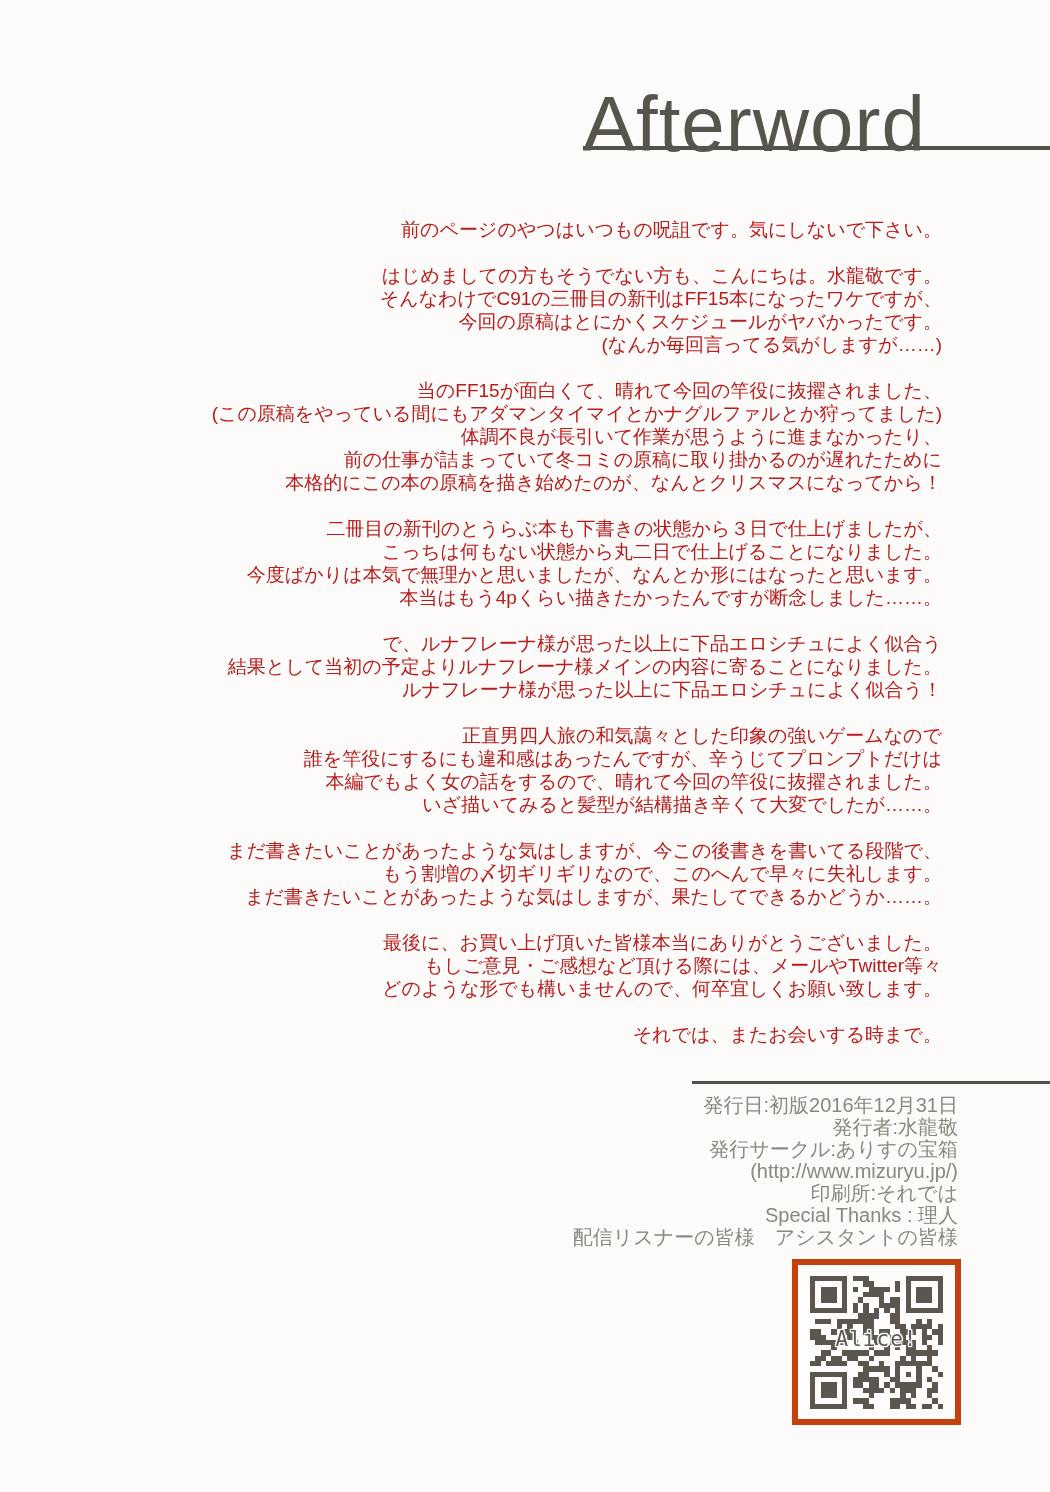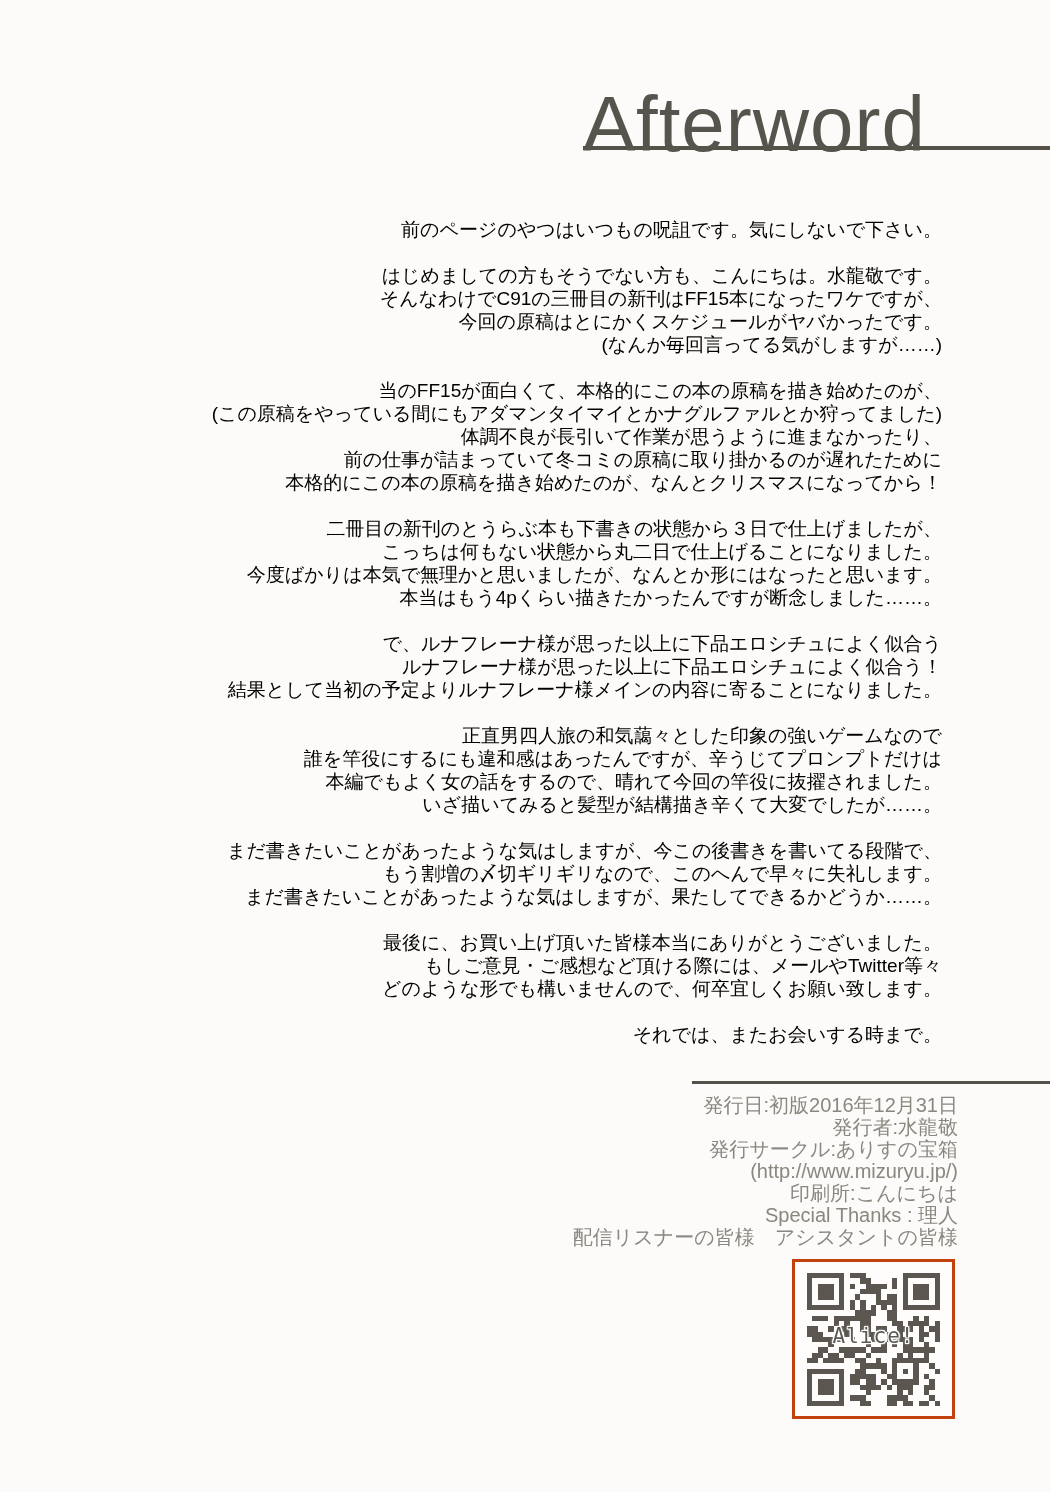--- a/index.html
+++ b/index.html
@@ -19,39 +19,39 @@
   }
   .title-wrap h1{
     position:absolute;left:0;bottom:-17px;margin:0;
     font-size:78px;line-height:1;font-weight:300;
     letter-spacing:1px;color:#56544c;
   }
   
   .body-text{
     position:absolute;top:218px;left:40px;right:108px;
     text-align:right;
-    font-size:19px;line-height:23px;color:#000000;
+    font-size:19px;line-height:23px;color:#b91c1c;
   }
   .body-text .para{margin:0 0 23px 0;}
   .body-text .line{white-space:nowrap;}
   
   .colophon-rule{
     position:absolute;top:1081px;left:692px;right:0;height:3px;
     background:#53514a;
   }
   .colophon{
     position:absolute;top:1094px;right:92px;left:300px;
     text-align:right;
     font-size:20px;line-height:22px;color:#8a877f;
   }
   .colophon .line{white-space:nowrap;}
   
   .qr-box{
     position:absolute;left:792px;top:1259px;width:157px;height:154px;
-    border:3px solid #c2410c;background:#fefdfc;
+    border:6px solid #c2410c;background:#fefdfc;
     display:flex;align-items:center;justify-content:center;
   }
   .qr-box svg{display:block;}
   .qr-overlay{
     position:absolute;left:0;right:0;top:62px;
     text-align:center;
     font-family:"DejaVu Sans Mono","Liberation Mono",monospace;
     font-size:21px;letter-spacing:1px;color:#5c5953;
     text-shadow:
       0 0 2px #ffffff,0 0 2px #ffffff,0 0 3px #ffffff,0 0 3px #ffffff,
@@ -71,36 +71,36 @@
       <div class="para">
         <div class="line">前のページのやつはいつもの呪詛です。気にしないで下さい。</div>
       </div>
       <div class="para">
         <div class="line">はじめましての方もそうでない方も、こんにちは。水龍敬です。</div>
         <div class="line">そんなわけでC91の三冊目の新刊はFF15本になったワケですが、</div>
         <div class="line">今回の原稿はとにかくスケジュールがヤバかったです。</div>
         <div class="line">(なんか毎回言ってる気がしますが……)</div>
       </div>
       <div class="para">
-        <div class="line">当のFF15が面白くて、本格的にこの本の原稿を描き始めたのが、</div>
+        <div class="line">当のFF15が面白くて、晴れて今回の竿役に抜擢されました、</div>
         <div class="line">(この原稿をやっている間にもアダマンタイマイとかナグルファルとか狩ってました)</div>
         <div class="line">体調不良が長引いて作業が思うように進まなかったり、</div>
         <div class="line">前の仕事が詰まっていて冬コミの原稿に取り掛かるのが遅れたために</div>
         <div class="line">本格的にこの本の原稿を描き始めたのが、なんとクリスマスになってから！</div>
       </div>
       <div class="para">
         <div class="line">二冊目の新刊のとうらぶ本も下書きの状態から３日で仕上げましたが、</div>
         <div class="line">こっちは何もない状態から丸二日で仕上げることになりました。</div>
         <div class="line">今度ばかりは本気で無理かと思いましたが、なんとか形にはなったと思います。</div>
         <div class="line">本当はもう4pくらい描きたかったんですが断念しました……。</div>
       </div>
       <div class="para">
         <div class="line">で、ルナフレーナ様が思った以上に下品エロシチュによく似合う</div>
+        <div class="line">結果として当初の予定よりルナフレーナ様メインの内容に寄ることになりました。</div>
         <div class="line">ルナフレーナ様が思った以上に下品エロシチュによく似合う！</div>
-        <div class="line">結果として当初の予定よりルナフレーナ様メインの内容に寄ることになりました。</div>
       </div>
       <div class="para">
         <div class="line">正直男四人旅の和気藹々とした印象の強いゲームなので</div>
         <div class="line">誰を竿役にするにも違和感はあったんですが、辛うじてプロンプトだけは</div>
         <div class="line">本編でもよく女の話をするので、晴れて今回の竿役に抜擢されました。</div>
         <div class="line">いざ描いてみると髪型が結構描き辛くて大変でしたが……。</div>
       </div>
       <div class="para">
         <div class="line">まだ書きたいことがあったような気はしますが、今この後書きを書いてる段階で、</div>
         <div class="line">もう割増の〆切ギリギリなので、このへんで早々に失礼します。</div>
@@ -116,21 +116,21 @@
       </div>
     </div>
 
   <div class="colophon-rule"></div>
 
   <div class="colophon" id="colophon">
       <div class="line">発行日:初版2016年12月31日</div>
       <div class="line">発行者:水龍敬</div>
       <div class="line">発行サークル:ありすの宝箱</div>
       <div class="line">(http://www.mizuryu.jp/)</div>
-      <div class="line">印刷所:こんにちは</div>
+      <div class="line">印刷所:それでは</div>
       <div class="line">Special Thanks : 理人</div>
       <div class="line">配信リスナーの皆様　アシスタントの皆様</div>
     </div>
 
   <div class="qr-box">
     <svg id="qr-svg" width="133" height="133" viewBox="0 0 25 25" shape-rendering="crispEdges">
         <rect x="0" y="0" width="1" height="1" fill="#5b5750"></rect>
         <rect x="1" y="0" width="1" height="1" fill="#5b5750"></rect>
         <rect x="2" y="0" width="1" height="1" fill="#5b5750"></rect>
         <rect x="3" y="0" width="1" height="1" fill="#5b5750"></rect>

